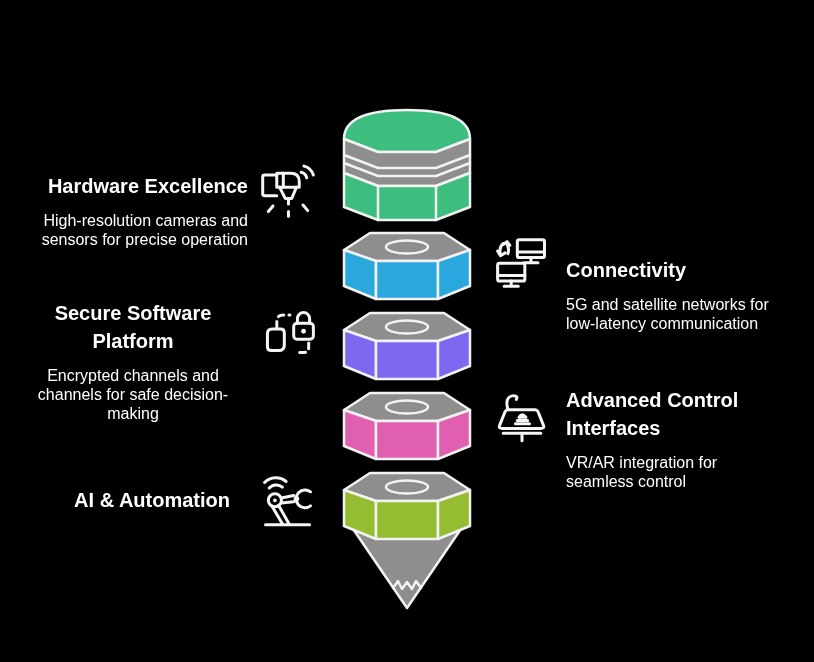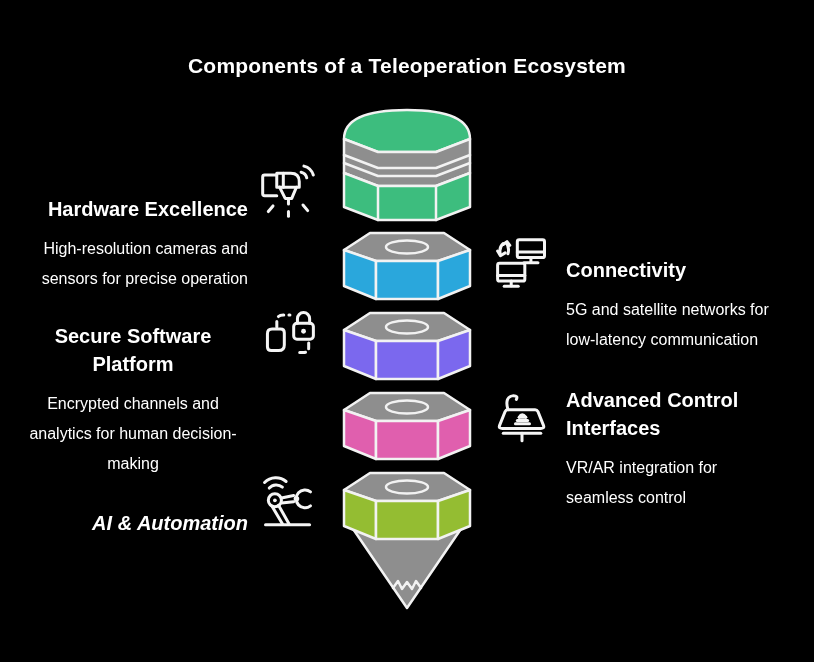--- a/index.html
+++ b/index.html
@@ -6,26 +6,26 @@
   .canvas {
     position:relative; width:814px; height:662px; background:#000;
     font-family:"Liberation Sans", sans-serif; color:#fff; overflow:hidden;
   }
   .title {
     position:absolute; top:54px; left:0; width:100%; text-align:center;
     font-size:21px; font-weight:bold; letter-spacing:.2px; margin:0;
   }
   .item { position:absolute; }
   .item h2 { font-size:20px; font-weight:bold; margin:0 0 11px 0; line-height:28px; white-space:pre-line; }
-  .item p  { font-size:16px; font-weight:normal; margin:0; line-height:30px; white-space:pre-line; }
-  .item.left  { width:230px; text-align:right;margin-top:23px; }
+  .item p  { font-size:16px; font-weight:normal; margin:0; line-height:19px; white-space:pre-line; }
+  .item.left  { width:230px; text-align:right; }
   .item.right { width:250px; text-align:left; }
   #item-hardware     { top:172px; left:18px; }
   #item-secure       { top:299px; left:18px;text-align:center; }
-  #item-ai           { top:486px; left:18px;font-style:italic; }
+  #item-ai           { top:486px; left:0; }
   #item-connectivity { top:256px; left:566px; }
   #item-advanced     { top:386px; left:566px; }
   .icon { position:absolute; width:60px; height:60px; }
   .icon svg { width:60px; height:60px; display:block; }
   .icon svg * { stroke:#f5f5f5; stroke-width:3.2; fill:none; stroke-linecap:round; stroke-linejoin:round; }
   .icon svg .fill { fill:#f5f5f5; stroke:none; }
   #icon-hardware     { left:258px; top:160px; }
   #icon-secure       { left:259px; top:298px; }
   #icon-ai           { left:258px; top:474px; }
   #icon-connectivity { left:492px; top:236px; }
@@ -33,21 +33,20 @@
   .pencil { position:absolute; left:337px; top:105px; width:140px; height:510px; }
   .pencil path, .pencil polygon, .pencil ellipse, .pencil polyline, .pencil line {
     stroke:#f2f2f2; stroke-width:2.5; stroke-linejoin:round; stroke-linecap:round;
   }
 </style>
 </head>
 <body>
 
 <div class="canvas">
 
-  <h1 class="title">Components of a Teleoperation Ecosystem</h1>
 
   <svg class="pencil" viewBox="0 0 140 510">
 
     <g transform="translate(5,3)">
       <g fill="#3dbd7e">
         <path d="M2,31 Q2,2 65,2 Q128,2 128,31 L94,44 L36,44 Z"></path>
       </g>
       <g fill="#8e8e8e">
         <path d="M2,31 L36,44 L94,44 L128,31 L128,65 L94,78 L36,78 L2,65 Z"></path>
       </g>
@@ -115,21 +114,21 @@
 
   <div class="item left" id="item-hardware">
     <h2>Hardware Excellence</h2>
     <p>High-resolution cameras and
 sensors for precise operation</p>
   </div>
   <div class="item left" id="item-secure">
     <h2>Secure Software
 Platform</h2>
     <p>Encrypted channels and
-analytics for human decision-
+channels for safe decision-
 making</p>
   </div>
   <div class="item left" id="item-ai">
     <h2>AI &amp; Automation</h2>
   </div>
 
   <div class="item right" id="item-connectivity">
     <h2>Connectivity</h2>
     <p>5G and satellite networks for
 low-latency communication</p>

